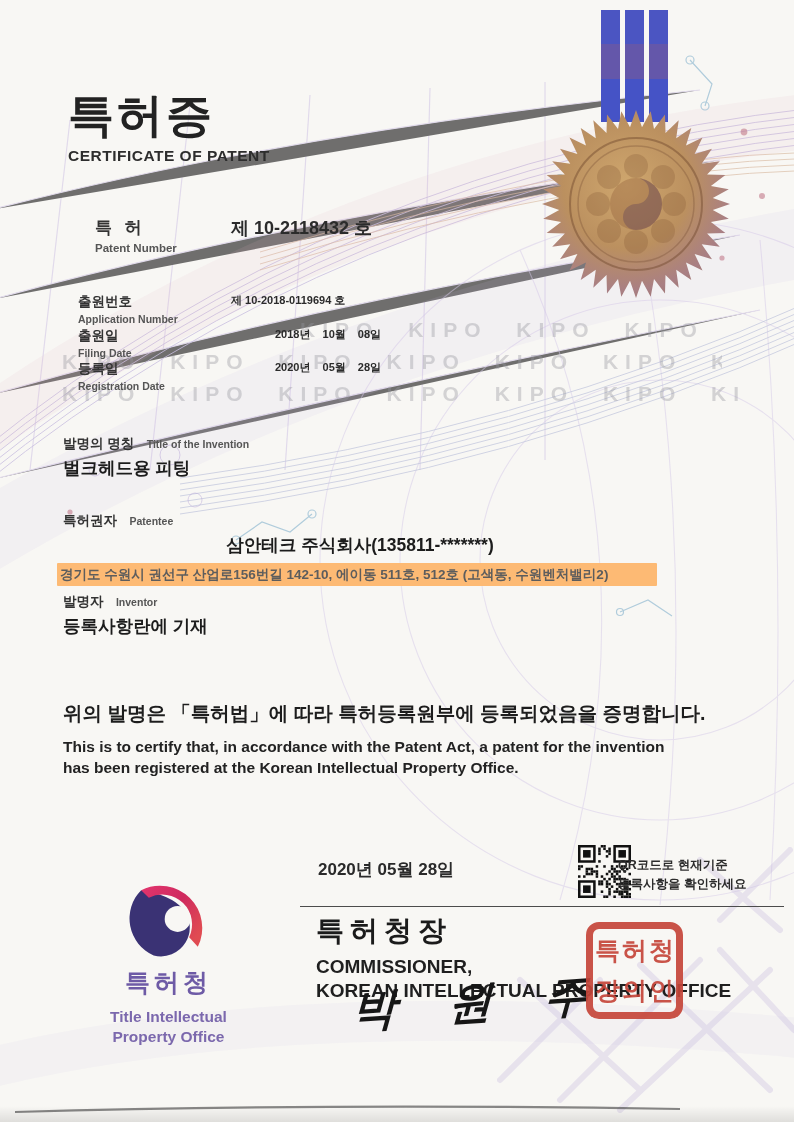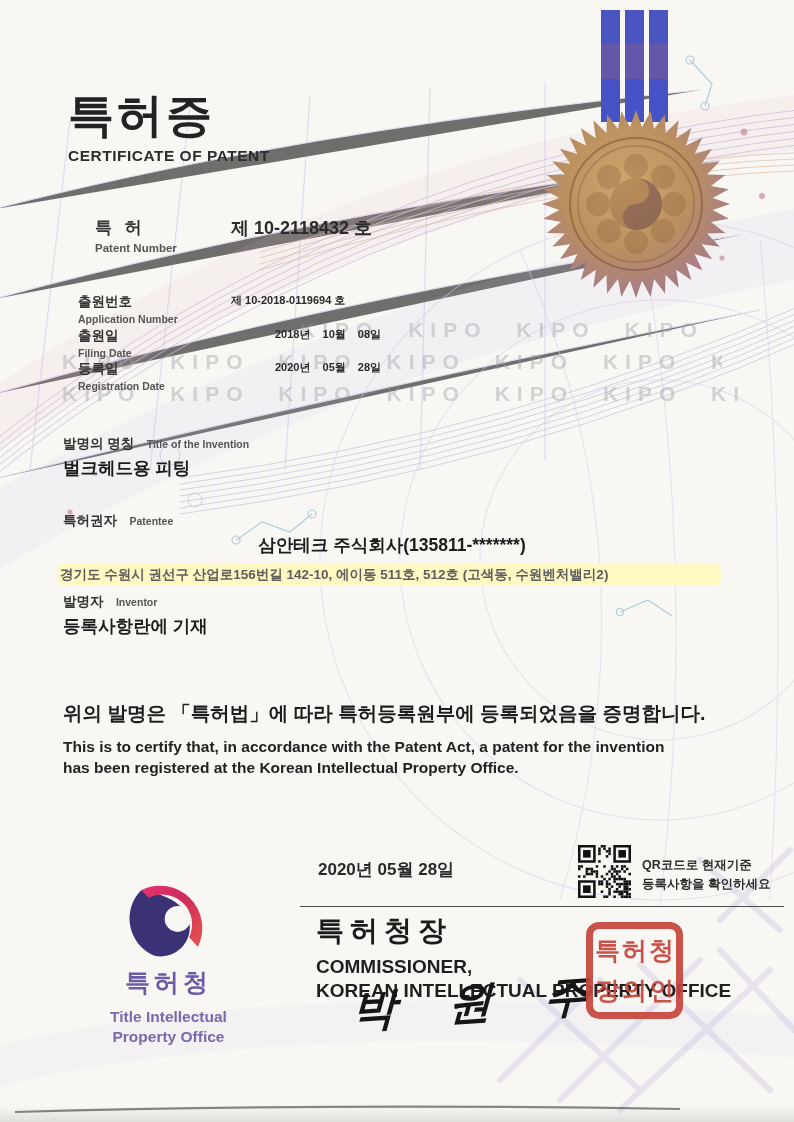--- a/index.html
+++ b/index.html
@@ -42,21 +42,21 @@
   .field .lab-ko{font-size:13.5px;}
   .field .lab-en{font-size:10.5px;margin-top:2px;}
   .fval{font-size:11px;font-weight:800;}
   .fval.date{word-spacing:9px;margin-left:44px;}
 
   .inline-label .lab-ko{font-size:13.5px;margin-right:8px;}
   .inline-label .lab-en{font-size:10.5px;}
   .big-val{font-size:17.5px;font-weight:800;margin-top:5px;color:#1c1c1c;text-align:center;}
 
   .redact-bar{
-    margin-top:6px;width:664px;height:23px;background:#fef9c3;border-radius:7px;
+    margin-top:6px;width:600px;height:23px;background:#fdba74;border-radius:1px;
     line-height:23px;padding:0 3px;box-sizing:border-box;overflow:hidden;white-space:nowrap;
     font-size:13.5px;font-weight:bold;color:#5d5d5d;
   }
 
   .stmt-ko{font-size:19.5px;font-weight:800;color:#1d1d1d;white-space:nowrap;}
   .stmt-en{font-size:15.5px;font-weight:bold;color:#222;line-height:1.35;margin-top:10px;}
 
   .issue-date{font-size:17px;font-weight:600;color:#2a2a2a;}
   .divider{position:absolute;left:300px;top:906px;width:484px;height:0;border-top:1.6px solid #4c4c4c;z-index:5;}
   .comm-ko{font-size:28px;font-weight:800;letter-spacing:6px;color:#1b1b1b;}
@@ -386,21 +386,21 @@
           <rect x="140" y="140" width="7" height="7"></rect>
         </g>
       <path d="M0 0h49v49H0zM7 7v35h35V7z"></path>
         <rect x="14" y="14" width="21" height="21"></rect>
       <path d="M98 0h49v49H98zM105 7v35h35V7z"></path>
         <rect x="105" y="14" width="21" height="21" transform="translate(7 0)"></rect>
       <path d="M0 98h49v49H0zM7 105v35h35v-35z"></path>
         <rect x="14" y="112" width="21" height="21"></rect>
     </g>
   </svg>
-  <div class="abs z qr-note" style="left:642px;top:856px;">
+  <div class="abs z qr-note" style="left:618px;top:856px;">
     <div>QR코드로 현재기준</div>
     <div>등록사항을 확인하세요</div>
   </div>
 
   <div class="divider"></div>
 
   <div class="abs z" style="left:316px;top:912px;">
     <div class="comm-ko">특허청장</div>
     <div class="comm-en">
       <div>COMMISSIONER,</div>

